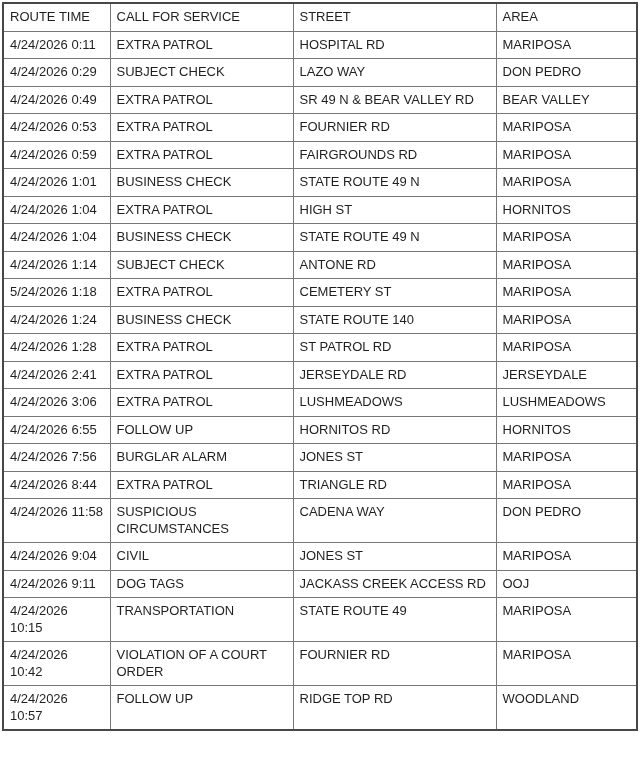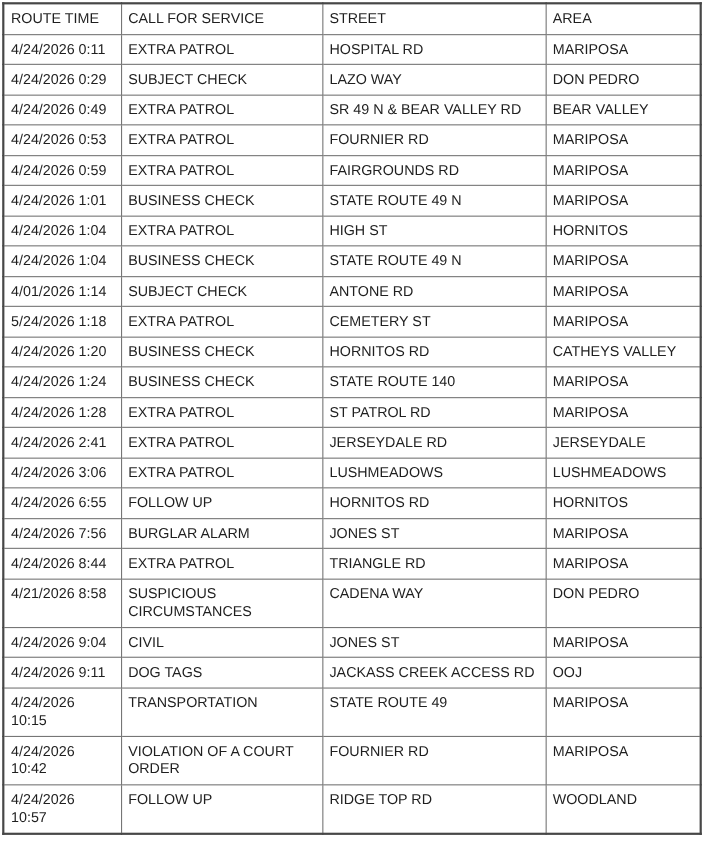--- a/index.html
+++ b/index.html
@@ -100,36 +100,30 @@
         <td>HIGH ST</td>
         <td>HORNITOS</td>
       </tr>
       <tr>
         <td>4/24/2026 1:04</td>
         <td>BUSINESS CHECK</td>
         <td>STATE ROUTE 49 N</td>
         <td>MARIPOSA</td>
       </tr>
       <tr>
-        <td>4/01/2026 1:14</td>
+        <td>4/24/2026 1:14</td>
         <td>SUBJECT CHECK</td>
         <td>ANTONE RD</td>
         <td>MARIPOSA</td>
       </tr>
       <tr>
         <td>5/24/2026 1:18</td>
         <td>EXTRA PATROL</td>
         <td>CEMETERY ST</td>
         <td>MARIPOSA</td>
-      </tr>
-      <tr>
-        <td>4/24/2026 1:20</td>
-        <td>BUSINESS CHECK</td>
-        <td>HORNITOS RD</td>
-        <td>CATHEYS VALLEY</td>
       </tr>
       <tr>
         <td>4/24/2026 1:24</td>
         <td>BUSINESS CHECK</td>
         <td>STATE ROUTE 140</td>
         <td>MARIPOSA</td>
       </tr>
       <tr>
         <td>4/24/2026 1:28</td>
         <td>EXTRA PATROL</td>
@@ -160,21 +154,21 @@
         <td>JONES ST</td>
         <td>MARIPOSA</td>
       </tr>
       <tr>
         <td>4/24/2026 8:44</td>
         <td>EXTRA PATROL</td>
         <td>TRIANGLE RD</td>
         <td>MARIPOSA</td>
       </tr>
       <tr>
-        <td>4/21/2026 8:58</td>
+        <td>4/24/2026 11:58</td>
         <td>SUSPICIOUS CIRCUMSTANCES</td>
         <td>CADENA WAY</td>
         <td>DON PEDRO</td>
       </tr>
       <tr>
         <td>4/24/2026 9:04</td>
         <td>CIVIL</td>
         <td>JONES ST</td>
         <td>MARIPOSA</td>
       </tr>

